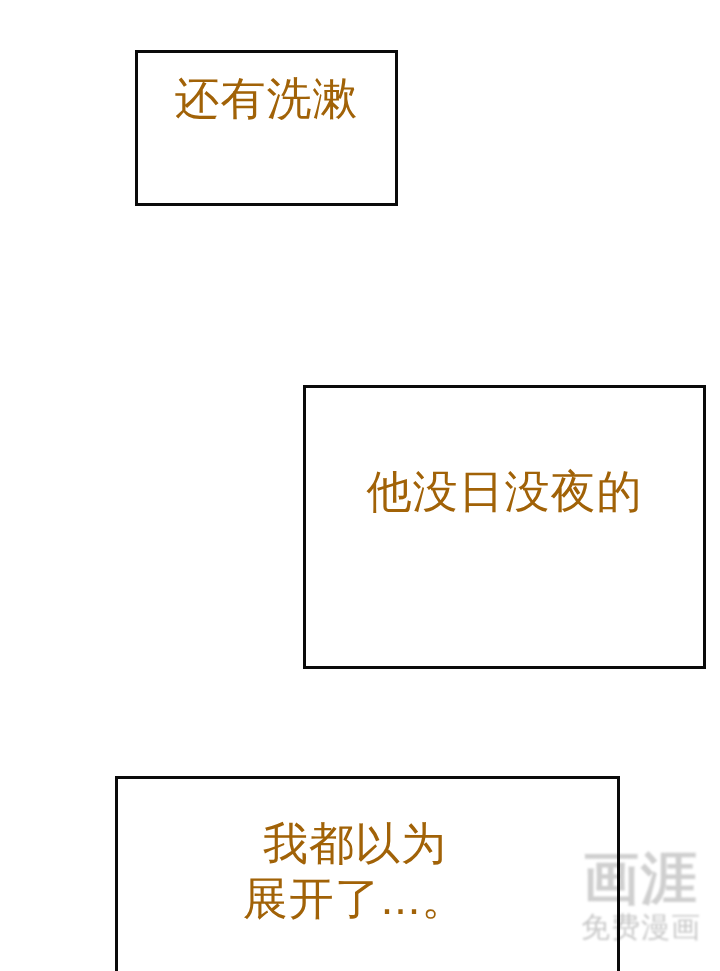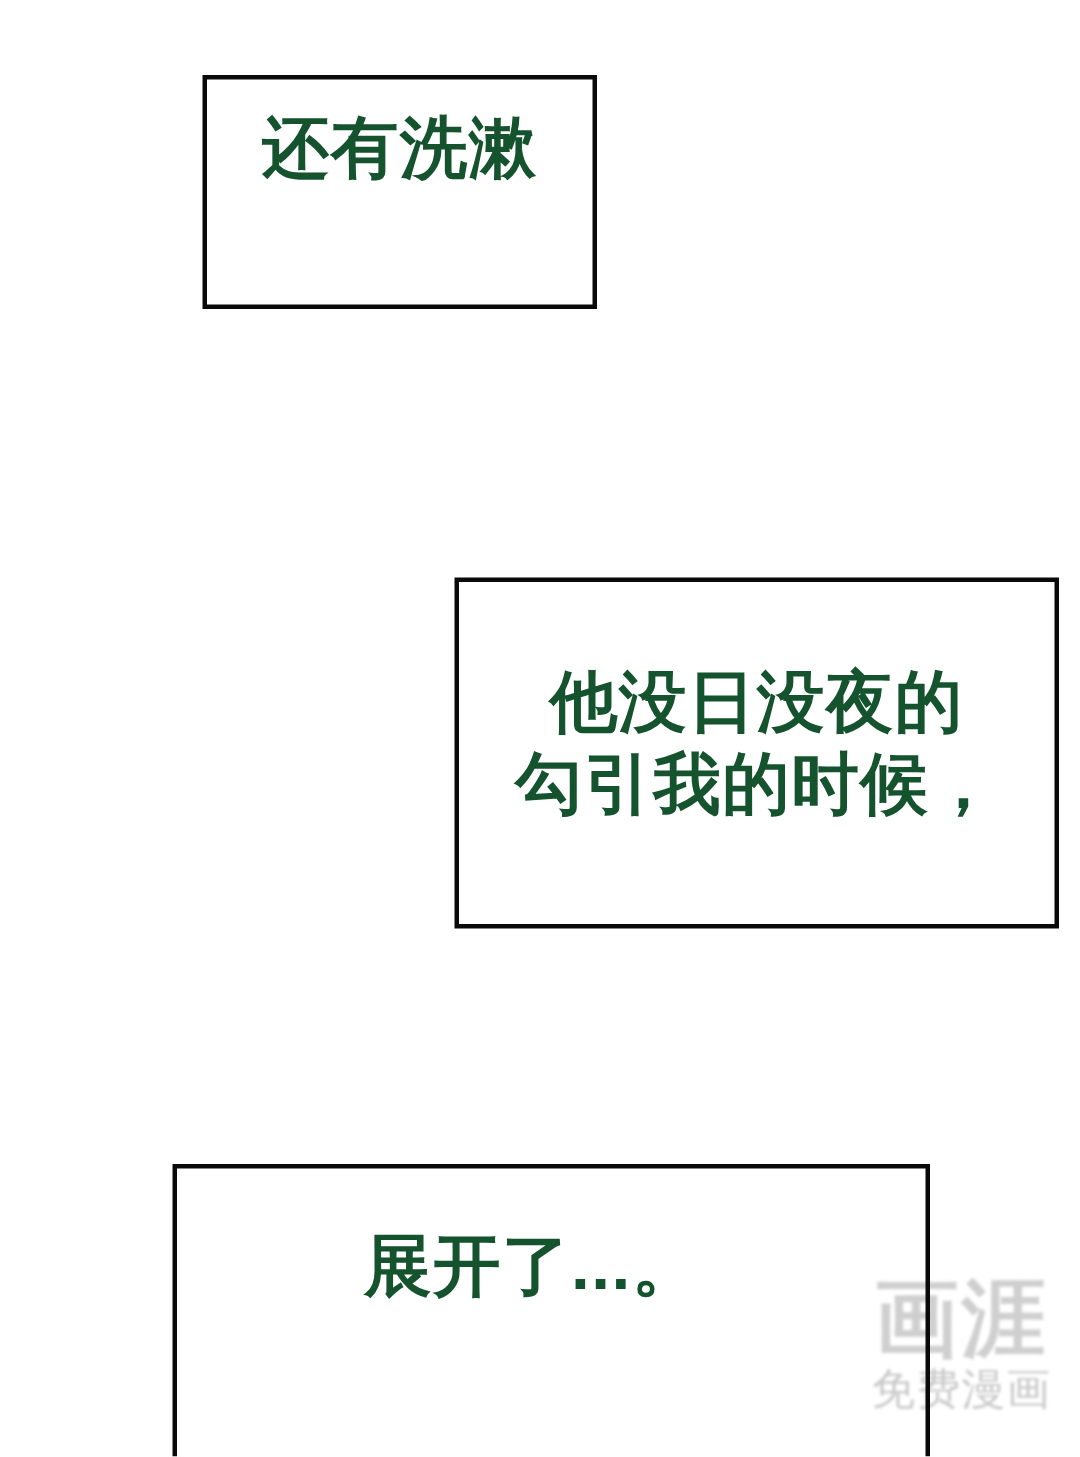--- a/index.html
+++ b/index.html
@@ -19,39 +19,39 @@
     height: 971px;
     background: #ffffff;
     overflow: hidden;
   }
   .caption-box {
     position: absolute;
     background: #ffffff;
     border: 3px solid #0a0a0a;
     box-sizing: border-box;
     text-align: center;
-    color: #14532d;
-    font-weight: 700;
+    color: #a16207;
+    font-weight: 400;
     font-size: 45px;
     line-height: 55px;
     letter-spacing: 1px;
   }
   .box1 {
     left: 135px;
     top: 50px;
     width: 263px;
     height: 156px;
     padding-top: 18px;
   }
   .box2 {
     left: 303px;
     top: 385px;
     width: 403px;
-    height: 234px;
-    padding-top: 52px;
+    height: 284px;
+    padding-top: 76px;
   }
   .box3 {
     left: 115px;
     top: 776px;
     width: 505px;
     height: 260px; 
     padding-top: 37px;
     padding-right: 25px;
   }
   .caption-line {
@@ -91,24 +91,24 @@
 <body>
 
 <div class="page">
 
   <div class="caption-box box1">
     <div class="caption-line">还有洗漱</div>
   </div>
 
   <div class="caption-box box2">
     <div class="caption-line">他没日没夜的</div>
-    <div class="caption-line">勾引我的时候，</div>
   </div>
 
   <div class="caption-box box3">
+    <div class="caption-line">我都以为</div>
     <div class="caption-line">展开了...。</div>
   </div>
 
   <div class="watermark">
     <div class="wm-logo">画涯</div>
     <div class="wm-sub">免费漫画</div>
   </div>
 
 </div>
 

